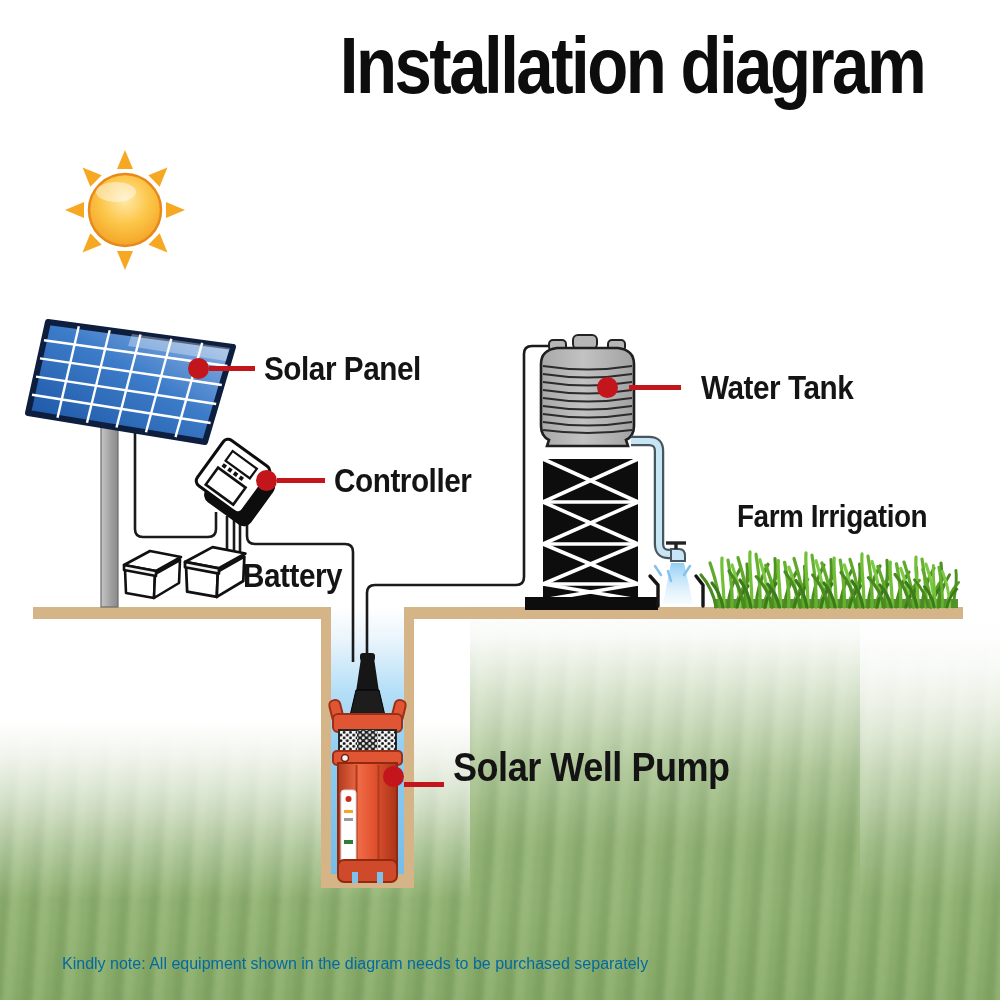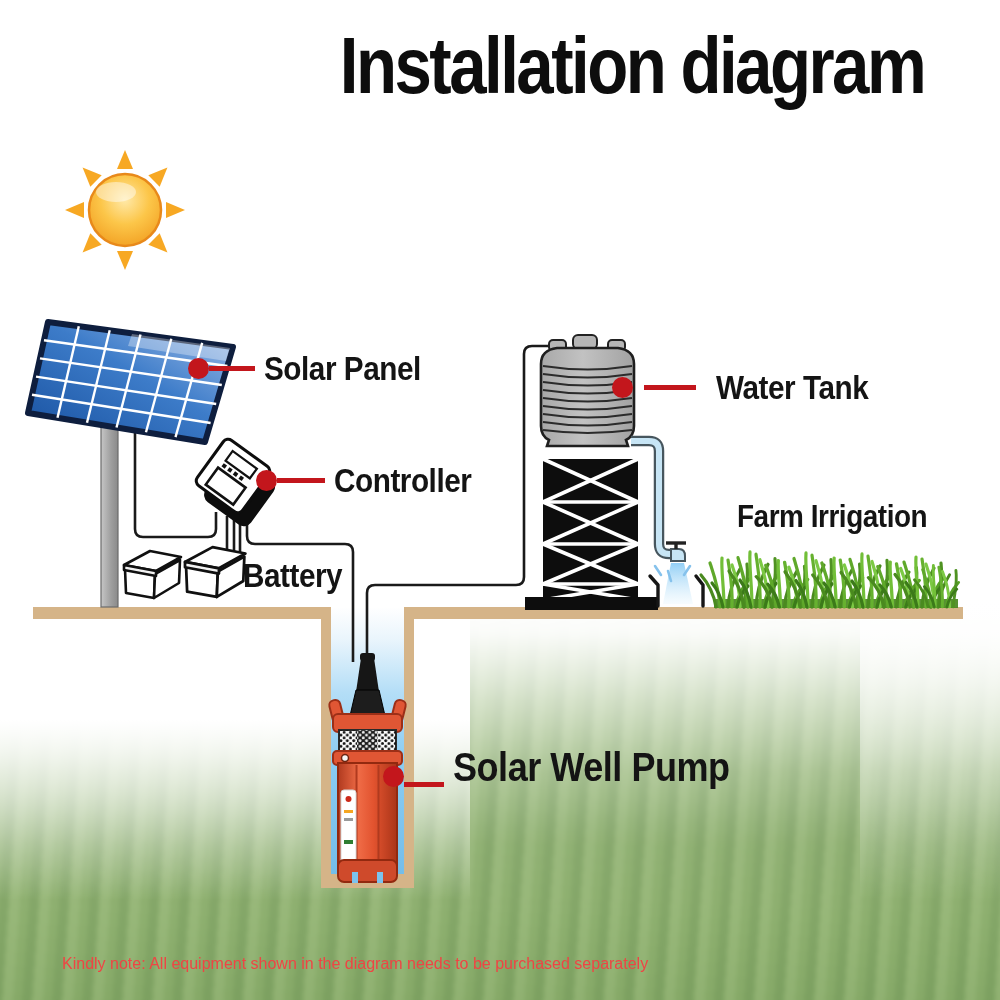--- a/index.html
+++ b/index.html
@@ -22,21 +22,21 @@
     font-size:80px;font-weight:bold;letter-spacing:-3px;color:#0d0d0d;line-height:1;
     transform:scaleX(.84);transform-origin:center top;white-space:nowrap;}
   .callout{position:absolute;display:flex;align-items:center;height:44px;}
   .dot{width:21px;height:21px;border-radius:50%;background:#c3161c;flex:0 0 auto;}
   .cline{height:5px;background:#c3161c;flex:0 0 auto;}
   .ctext{font-weight:bold;color:#141414;white-space:nowrap;margin-left:9px;line-height:1;
     letter-spacing:-.5px;transform:scaleX(.9);transform-origin:left center;}
   .t33{font-size:33px;} .t40{font-size:40px;} .t31{font-size:31px;}
   .plain-label{position:absolute;font-weight:bold;color:#141414;white-space:nowrap;line-height:1;
     letter-spacing:-.5px;transform:scaleX(.9);transform-origin:left top;}
-  .footnote{position:absolute;left:62px;top:955px;font-size:16px;color:#ef4444;letter-spacing:0;}
+  .footnote{position:absolute;left:62px;top:955px;font-size:16px;color:#0369a1;letter-spacing:0;}
 </style>
 </head>
 <body>
 
 <div class="canvas">
 
   <div class="field"></div>
   <div class="field-fade-left"></div>
   <div class="field-fade-right"></div>
 
@@ -286,21 +286,21 @@
   </div>
 
   <div class="callout" style="left:256px;top:458px;">
     <span class="dot"></span>
     <span class="cline" style="width:48px;"></span>
     <span class="ctext t33">Controller</span>
   </div>
 
   <div class="plain-label t33" style="left:243px;top:559px;font-size:33px;">Battery</div>
 
-  <div class="callout" style="left:612px;top:365px;gap:11px;">
+  <div class="callout" style="left:597px;top:365px;gap:11px;">
     <span class="dot"></span>
     <span class="cline" style="width:52px;"></span>
     <span class="ctext t33">Water Tank</span>
   </div>
 
   <div class="plain-label t31" style="left:737px;top:501px;font-size:31px;">Farm Irrigation</div>
 
   <div class="callout" style="left:383px;top:743px;align-items:flex-end;">
     <span class="dot"></span>
     <span class="cline" style="width:40px;"></span>

